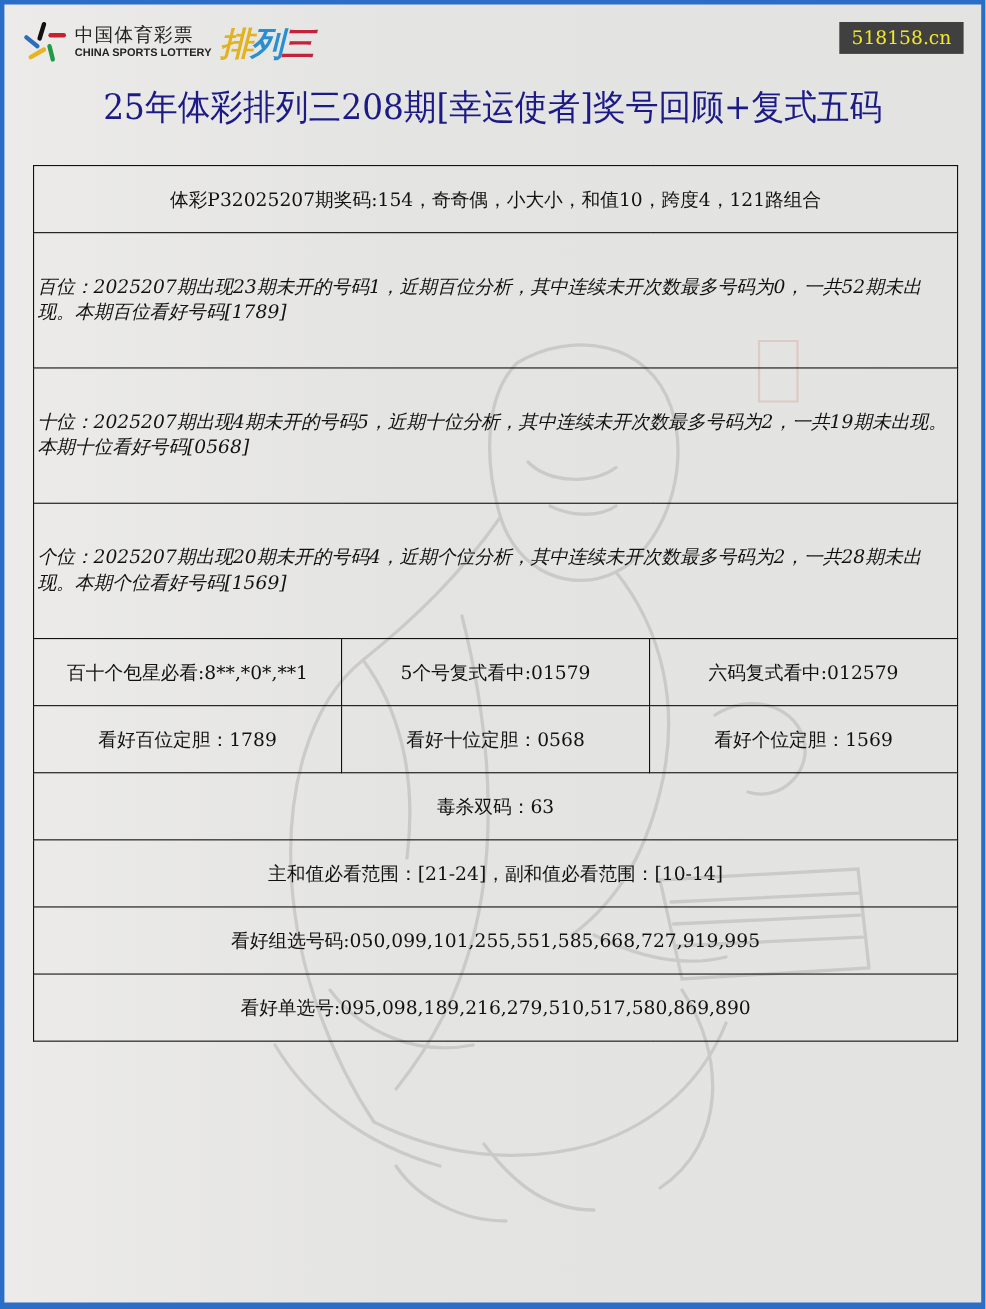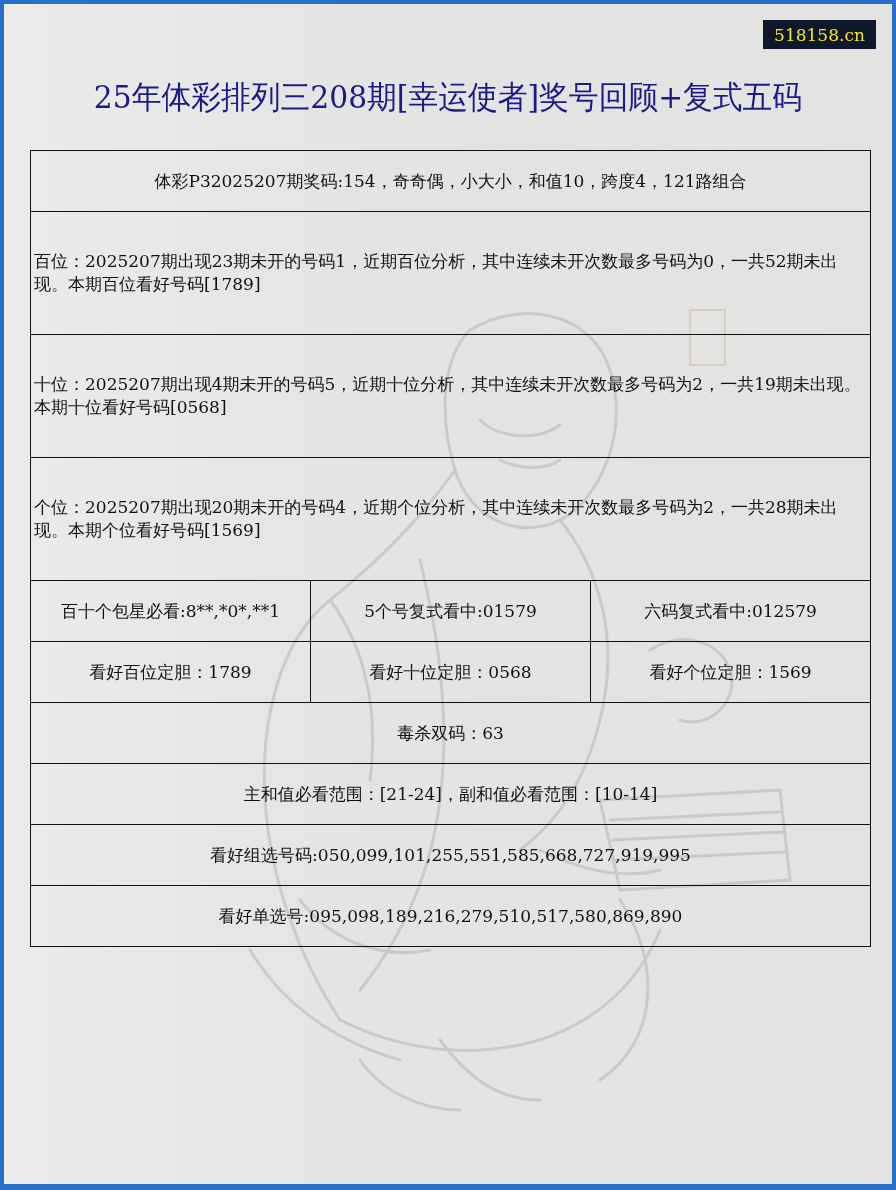--- a/index.html
+++ b/index.html
@@ -40,21 +40,21 @@
     font-family: "DejaVu Sans", sans-serif;
     font-size: 30px; font-weight: bold; font-style: italic;
     letter-spacing: -2px;
   }
   .logo-game .c1 { color: #e2b320; }
   .logo-game .c2 { color: #2a8fd0; }
   .logo-game .c3 { color: #c2223a; }
 
   .site-badge {
     position: absolute; left: 763px; top: 20px; width: 113px; height: 29px;
-    background: #0f172a; color: #f2e82a;
+    background: #404040; color: #f2e82a;
     font-family: "DejaVu Serif", serif; font-size: 17px;
     display: flex; align-items: center; justify-content: center;
   }
 
   .page-title {
     position: absolute; left: 0; top: 76px; width: 896px;
     text-align: center; z-index: 2;
     font-family: "DejaVu Serif", "Liberation Serif", serif;
     font-size: 32px; color: #1c1a86; letter-spacing: 0px;
     transform: scaleX(0.93);
@@ -65,21 +65,21 @@
     border-collapse: collapse; z-index: 2; table-layout: fixed; padding-left: 20px;
   }
   .report td {
     border: 1.5px solid #111;
     font-size: 17px; color: #111;
     padding: 0;
     text-align: center;
     vertical-align: middle;
     height: 60px;
   }
-  .report td.left { text-align: left; padding-left: 3px; padding-right: 2px; line-height: 23px; }
+  .report td.left { text-align: left; padding-left: 3px; padding-right: 2px; line-height: 23px; font-style: italic; }
   .report tr.tall td { height: 122px; }
 </style>
 </head>
 <body>
 
 <div class="bg"></div>
 
 <svg class="watermark" viewBox="0 0 896 1190" xmlns="http://www.w3.org/2000/svg">
   <g fill="none" stroke="#b7b6b4" stroke-width="3" stroke-linecap="round">
     <path d="M470 330 C520 300 590 310 610 370 C630 430 600 500 560 520 C520 540 470 520 455 470 C440 420 440 360 470 330 Z"></path>
@@ -101,20 +101,32 @@
     <path d="M440 1040 C470 1080 500 1100 540 1100"></path>
     <path d="M360 1060 C380 1090 420 1110 460 1110"></path>
     <path d="M650 650 C680 630 720 640 730 670 C740 700 710 730 680 720"></path>
   </g>
   <g fill="none" stroke="#d8b7b0" stroke-width="2">
     <path d="M690 310 L725 310 L725 365 L690 365 Z"></path>
   </g>
 </svg>
 
 <div class="header">
+  <div class="logo">
+    <svg class="logo-mark" viewBox="0 0 42 42">
+      <line x1="20" y1="4" x2="16" y2="17" stroke="#111" stroke-width="4" stroke-linecap="round"></line>
+      <line x1="26" y1="14" x2="38" y2="14" stroke="#c8202e" stroke-width="4" stroke-linecap="round"></line>
+      <line x1="4" y1="16" x2="14" y2="24" stroke="#2a6fbb" stroke-width="4" stroke-linecap="round"></line>
+      <line x1="8" y1="34" x2="20" y2="27" stroke="#e4b520" stroke-width="4" stroke-linecap="round"></line>
+      <line x1="25" y1="24" x2="28" y2="36" stroke="#1f9a48" stroke-width="4" stroke-linecap="round"></line>
+    </svg>
+    <span class="logo-cn">中国体育彩票</span>
+    <span class="logo-en">CHINA SPORTS LOTTERY</span>
+    <span class="logo-game"><span class="c1">排</span><span class="c2">列</span><span class="c3">三</span></span>
+  </div>
   <div class="site-badge">518158.cn</div>
 </div>
 
 <div class="page-title">25年体彩排列三208期[幸运使者]奖号回顾+复式五码</div>
 
 <table class="report">
   <colgroup>
       <col style="width:280px">
       <col style="width:280px">
       <col style="width:280px">

